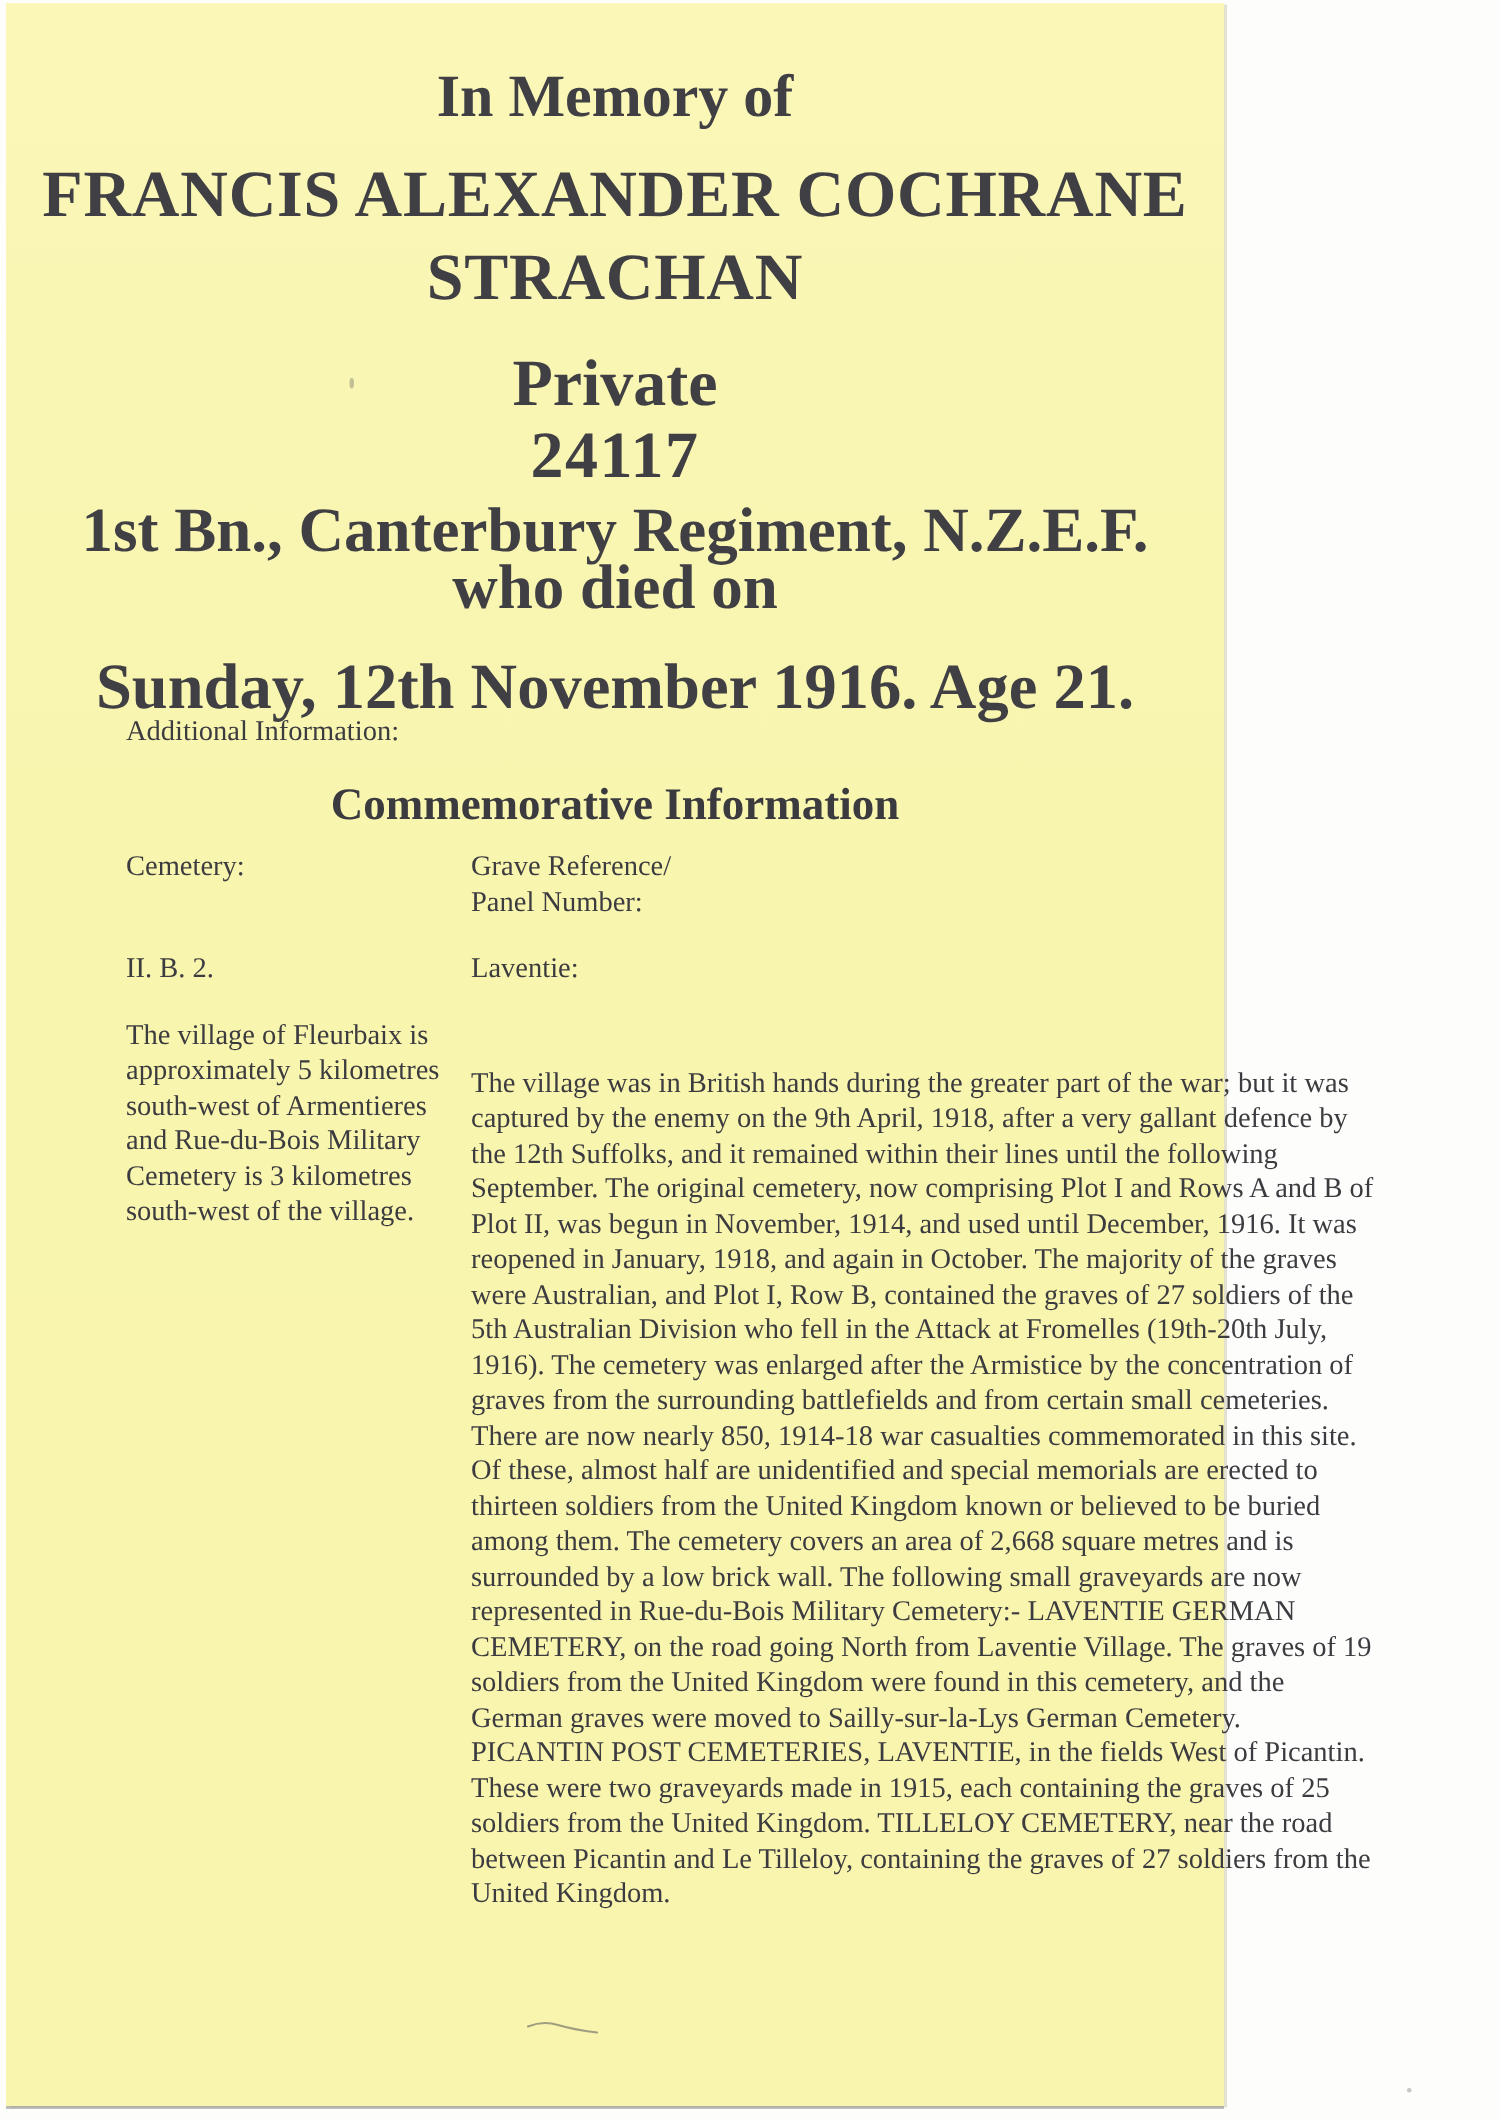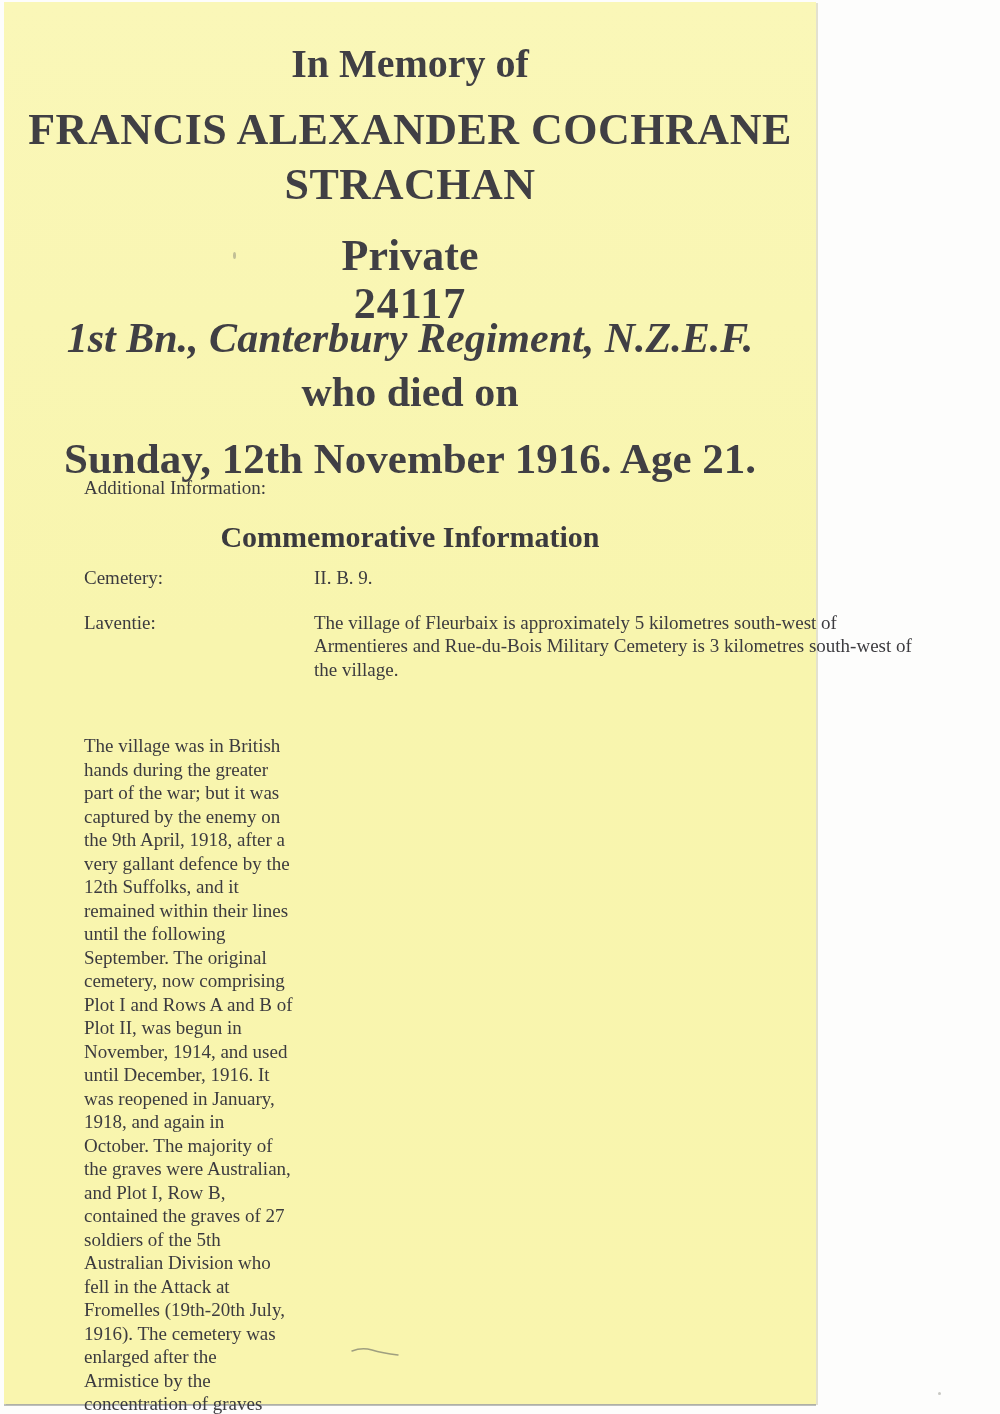--- a/index.html
+++ b/index.html
@@ -39,21 +39,21 @@
     top: 100px;
     font-size: 44px;
     line-height: 55px;
     max-width: 800px;
     margin: 0 auto;
     white-space: normal;
     letter-spacing: 0.5px;
   }
   .line.rank     { top: 228px; font-size: 44px; }
   .line.number   { top: 276px; font-size: 44px; letter-spacing: 1px; }
-  .line.unit     { top: 312px; font-size: 42px; font-style: italic; }
+  .line.unit     { top: 328px; font-size: 42px; }
   .line.died     { top: 366px; font-size: 42px; }
   .line.date     { top: 432px; font-size: 43px; }
 
   .info-grid {
     position: absolute;
     left: 80px;
     width: 836px;
     display: grid;
     grid-template-columns: 209px 1fr;
     font-size: 19px;
@@ -113,21 +113,23 @@
 
     <section class="info-grid addl">
       <div class="label">Additional Information:</div>
     </section>
 
     <h2 class="comm-heading">Commemorative Information</h2>
 
     <section class="info-grid comm">
       <div class="label">Cemetery:</div>
 
-      <div class="value">II. B. 9.</div>
+      <div class="label pre">Grave Reference/
+Panel Number:</div>
+      <div class="value">II. B. 2.</div>
 
       <div class="label">Laventie:</div>
       <div class="value">The village of Fleurbaix is approximately 5 kilometres south-west of Armentieres and Rue-du-Bois Military Cemetery is 3 kilometres south-west of the village.</div>
 
       <div class="value gap-top">The village was in British hands during the greater part of the war; but it was captured by the enemy on the 9th April, 1918, after a very gallant defence by the 12th Suffolks, and it remained within their lines until the following September. The original cemetery, now comprising Plot I and Rows A and B of Plot II, was begun in November, 1914, and used until December, 1916. It was reopened in January, 1918, and again in October. The majority of the graves were Australian, and Plot I, Row B, contained the graves of 27 soldiers of the 5th Australian Division who fell in the Attack at Fromelles (19th-20th July, 1916). The cemetery was enlarged after the Armistice by the concentration of graves from the surrounding battlefields and from certain small cemeteries. There are now nearly 850, 1914-18 war casualties commemorated in this site. Of these, almost half are unidentified and special memorials are erected to thirteen soldiers from the United Kingdom known or believed to be buried among them. The cemetery covers an area of 2,668 square metres and is surrounded by a low brick wall. The following small graveyards are now represented in Rue-du-Bois Military Cemetery:- LAVENTIE GERMAN CEMETERY, on the road going North from Laventie Village. The graves of 19 soldiers from the United Kingdom were found in this cemetery, and the German graves were moved to Sailly-sur-la-Lys German Cemetery. PICANTIN POST CEMETERIES, LAVENTIE, in the fields West of Picantin. These were two graveyards made in 1915, each containing the graves of 25 soldiers from the United Kingdom. TILLELOY CEMETERY, near the road between Picantin and Le Tilleloy, containing the graves of 27 soldiers from the United Kingdom.</div>
     </section>
 
     <svg class="artifact squiggle" width="52" height="14" viewBox="0 0 52 14">
       <path d="M2 5 Q 12 1 22 4 T 48 9" fill="none" stroke="rgba(85,88,90,0.55)" stroke-width="1.4" stroke-linecap="round"></path>
     </svg>

